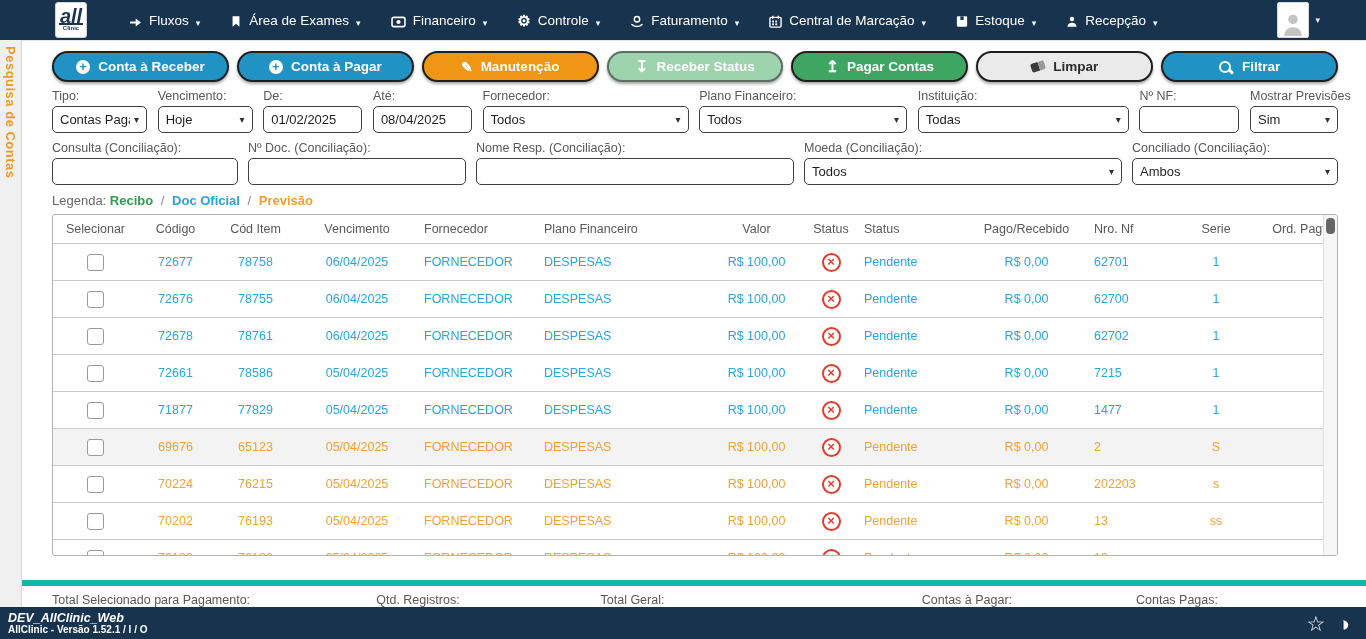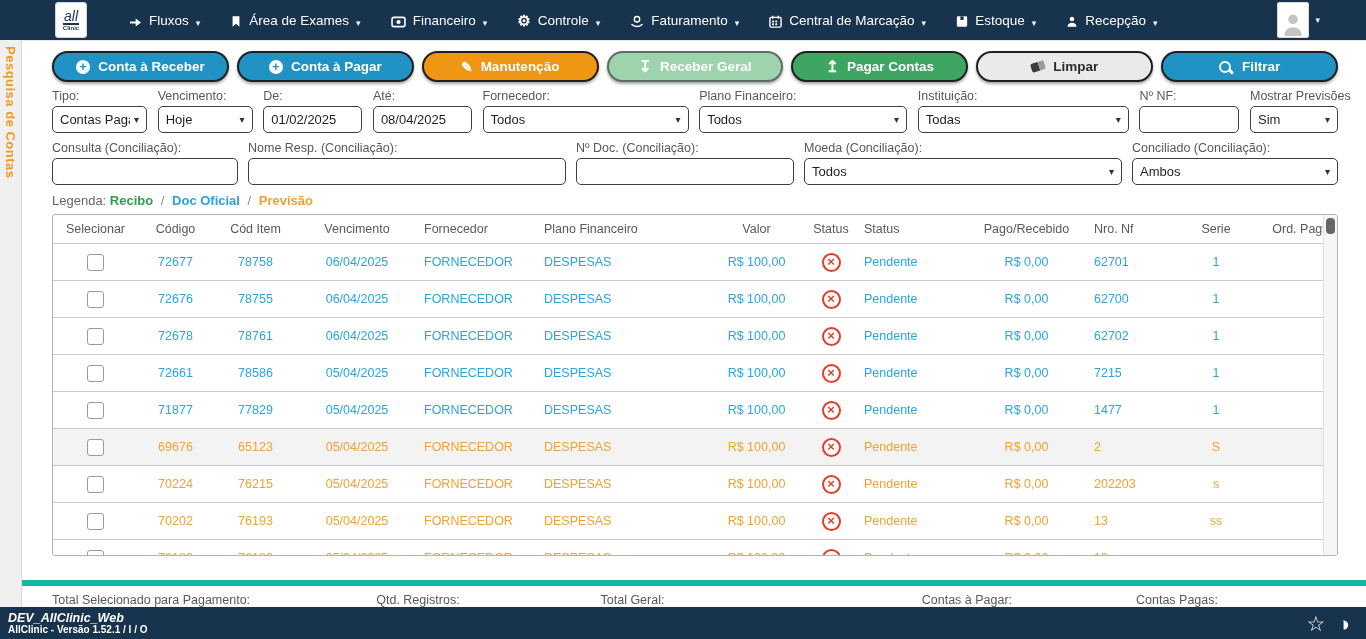--- a/index.html
+++ b/index.html
@@ -3,21 +3,21 @@
 <meta charset="utf-8">
 <style>
   html,body{margin:0;padding:0;}
   body{width:1366px;height:639px;overflow:hidden;background:#fff;font-family:"Liberation Sans",sans-serif;}
   .app{width:1366px;height:639px;display:flex;flex-direction:column;overflow:hidden;}
 
   
   .navbar{height:40px;background:#17334e;display:flex;align-items:center;color:#fff;flex:0 0 auto;}
   .logo{width:30px;height:34px;margin-left:55px;background:#fff;border:1px solid #cfd6dd;border-radius:3px;
         display:flex;flex-direction:column;align-items:center;justify-content:center;color:#1b3450;flex:0 0 auto;cursor:pointer;}
-  .logo-top{font-weight:normal;font-size:14px;line-height:13px;border-bottom:2px solid #1b3450;padding:0 1px;font-style:italic;}
+  .logo-top{font-weight:bold;font-size:20px;line-height:13px;border-bottom:2px solid #1b3450;padding:0 1px;font-style:italic;}
   .logo-bottom{font-size:6px;font-weight:bold;}
   .nav-items{display:flex;margin-left:42px;gap:30px;align-items:center;}
   .nav-item{display:flex;align-items:flex-end;gap:7px;font-size:13.5px;cursor:pointer;white-space:nowrap;}
   .nav-item .ic{display:inline-flex;align-items:center;}
   .caret-w{font-size:9px;opacity:.95;}
   .nav-right{margin-left:auto;margin-right:46px;display:flex;align-items:center;}
   .avatar-box{width:30px;height:34px;background:#fff;border:1px solid #d8d8d8;border-radius:2px;display:flex;align-items:flex-end;justify-content:center;overflow:hidden;cursor:pointer;}
 
   
   .main{flex:1;display:flex;overflow:hidden;background:#fff;}
@@ -234,21 +234,21 @@
           <button class="btn btn-orange" data-name="manutencao-button">
             <span class="ic" data-name="edit-icon">
               <span class="uni">✎</span>
             </span>
             <span class="btn-label" data-name="button-label">Manutenção</span>
           </button>
           <button class="btn btn-greenlt" data-name="receber-contas-button">
             <span class="ic" data-name="download-icon">
               <span class="uni" style="font-size:16px;">↧</span>
             </span>
-            <span class="btn-label" data-name="button-label">Receber Geral</span>
+            <span class="btn-label" data-name="button-label">Receber Status</span>
           </button>
           <button class="btn btn-green" data-name="pagar-contas-button">
             <span class="ic" data-name="upload-icon">
               <span class="uni" style="font-size:16px;">↥</span>
             </span>
             <span class="btn-label" data-name="button-label">Pagar Contas</span>
           </button>
           <button class="btn btn-light" data-name="limpar-button">
             <span class="ic" data-name="eraser-icon">
               <span class="ic-eraser"></span>
@@ -317,27 +317,27 @@
               <span class="selval" data-name="selected-value">Sim</span>
               <span class="caret-d" data-name="chevron-down-icon">▾</span>
             </div>
           </div>
         </div>
       <div class="frow frow2" id="filters-row2" data-name="filters-row-2">
           <div class="field" data-name="filter-field-consulta">
             <label class="flabel" data-name="filter-label-consulta">Consulta (Conciliação):</label>
             <input class="tinput" data-name="filter-consulta-input" value="" style="">
           </div>
+          <div class="field" data-name="filter-field-doc">
+            <label class="flabel" data-name="filter-label-doc">Nº Doc. (Conciliação):</label>
+            <input class="tinput" data-name="filter-doc-input" value="" style="">
+          </div>
           <div class="field" data-name="filter-field-nome-resp">
             <label class="flabel" data-name="filter-label-nome-resp">Nome Resp. (Conciliação):</label>
             <input class="tinput" data-name="filter-nome-resp-input" value="" style="">
-          </div>
-          <div class="field" data-name="filter-field-doc">
-            <label class="flabel" data-name="filter-label-doc">Nº Doc. (Conciliação):</label>
-            <input class="tinput" data-name="filter-doc-input" value="" style="">
           </div>
           <div class="field" data-name="filter-field-moeda">
             <label class="flabel" data-name="filter-label-moeda">Moeda (Conciliação):</label>
             <div class="select" data-name="filter-moeda-select">
               <span class="selval" data-name="selected-value">Todos</span>
               <span class="caret-d" data-name="chevron-down-icon">▾</span>
             </div>
           </div>
           <div class="field" data-name="filter-field-conciliado">
             <label class="flabel" data-name="filter-label-conciliado">Conciliado (Conciliação):</label>

